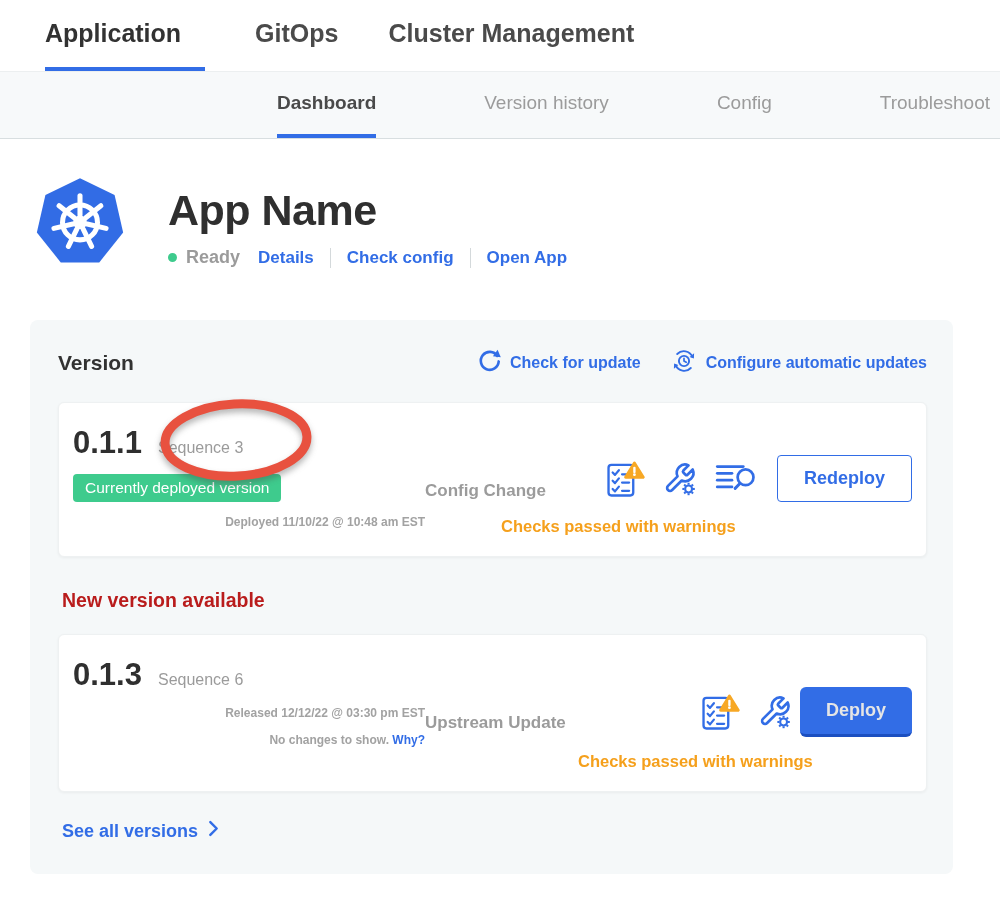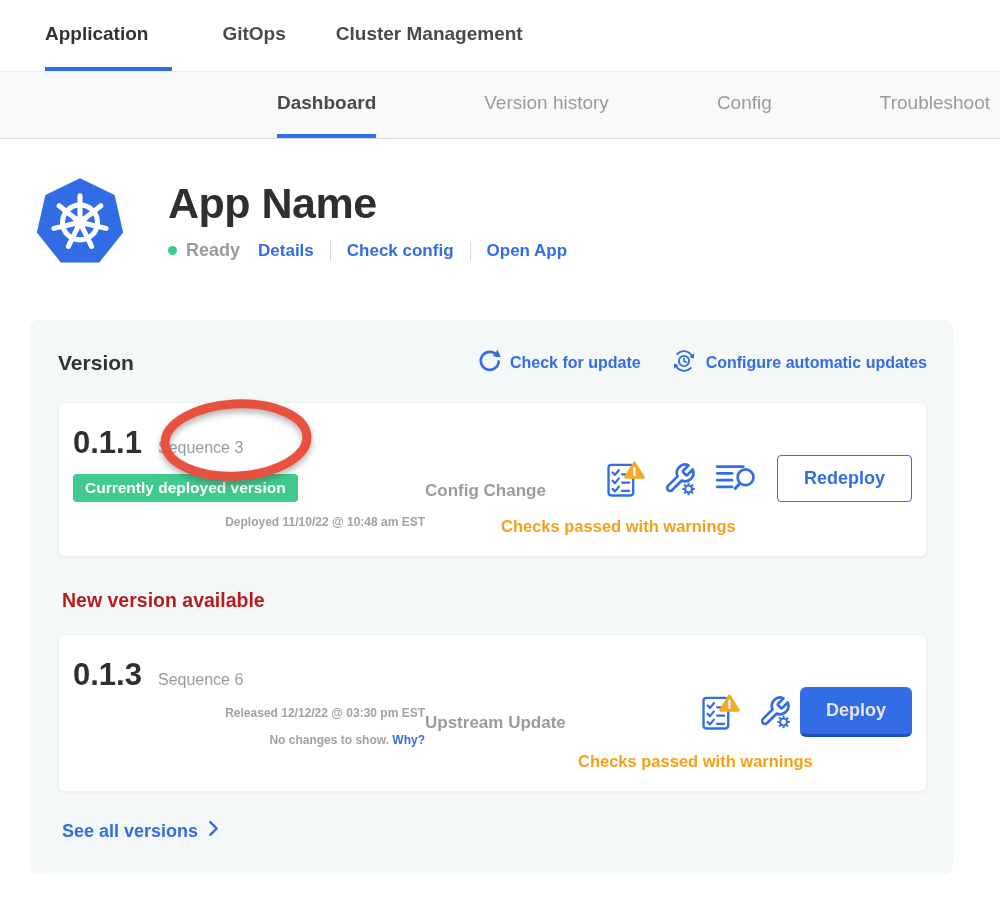--- a/index.html
+++ b/index.html
@@ -4,53 +4,53 @@
 <style>
   * { box-sizing: border-box; }
   html,body { margin:0; padding:0; }
   body {
     width:1000px; height:898px; overflow:hidden; background:#ffffff;
     font-family:"Liberation Sans","DejaVu Sans",sans-serif; color:#323232;
     position:relative;
   }
   
   .topnav { display:flex; align-items:stretch; gap:50px; padding-left:45px; height:71px; background:#fff; }
-  .topnav .tab { display:flex; align-items:center; font-size:19px; font-weight:700; color:#4a4a4a;
+  .topnav .tab { display:flex; align-items:center; font-size:25px; font-weight:700; color:#4a4a4a;
     border-bottom:4px solid transparent; cursor:pointer; white-space:nowrap; }
   .topnav .tab.active { color:#323232; border-bottom-color:#326de6; padding-right:24px; }
   
   .subnav { display:flex; align-items:stretch; gap:108px; padding-left:277px; height:68px;
     background:#f7f9fa; border-top:1px solid #eceff0; border-bottom:1px solid #d8dee0; }
   .subnav .tab { display:flex; align-items:center; font-size:19px; color:#9b9b9b;
     border-bottom:4px solid transparent; cursor:pointer; white-space:nowrap; }
   .subnav .tab.active { color:#4a4a4a; font-weight:700; border-bottom-color:#326de6; }
   
   .app-header { display:flex; gap:42px; padding:34px 0 0 34px; align-items:flex-start; }
-  .app-title { font-size:43px; font-weight:800; margin:6px 0 0 0; letter-spacing:-0.5px; color:#2f2f2f; }
+  .app-title { font-size:43px; font-weight:800; margin:13px 0 0 0; letter-spacing:-0.5px; color:#2f2f2f; }
   .status-row { display:flex; align-items:center; margin-top:12px; font-size:17px; }
   .status-dot { width:9px; height:9px; border-radius:50%; background:#3ecb8d; margin-right:9px; }
   .status-text { color:#9b9b9b; font-weight:700; font-size:18px; margin-right:18px; }
   .hlink { color:#326de6; font-weight:700; font-size:17px; text-decoration:none; cursor:pointer; white-space:nowrap; }
   .vdiv { width:1px; height:20px; background:#d4d9db; margin:0 16px; }
   
   .version-panel { margin:46px 0 0 30px; width:923px; background:#f5f8f9; border-radius:8px;
     padding:28px 26px 32px 28px; }
   .panel-head { display:flex; align-items:center; justify-content:space-between; margin-bottom:24px; }
   .panel-title { font-size:21px; font-weight:800; color:#323232; }
   .panel-actions { display:flex; align-items:center; gap:30px; }
   .action-link { display:flex; align-items:center; gap:9px; color:#326de6; font-weight:700; font-size:16px; cursor:pointer; }
   
   .version-card { position:relative; background:#fff; border-radius:6px; border:1px solid #eef1f2;
     box-shadow:0 1px 3px rgba(0,0,0,.05); display:flex; padding:20px 14px; min-height:155px; }
   .vc-info { width:352px; padding-top:2px; }
   .ver-row { display:flex; align-items:baseline; }
   .ver-num { font-size:31px; font-weight:800; color:#2f2f2f; }
   .ver-seq { margin-left:16px; font-size:16px; color:#9b9b9b; }
   .deployed-badge { display:inline-block; margin-top:13px; background:#3ecb8d; color:#fff;
-    font-size:15.5px; font-weight:700; padding:5px 12px; border-radius:4px; }
+    font-size:15.5px; font-weight:400; padding:5px 12px; border-radius:4px; }
   .meta-line { margin-top:13px; font-size:12px; font-weight:600; color:#a2a2a2;text-align:right; }
   .meta-line .why { color:#326de6; font-weight:700; cursor:pointer; }
   .vc-source { width:180px; margin-top:58px; font-size:17px; font-weight:700; color:#9b9b9b; white-space:nowrap; }
   .deploy-zone { flex:1; display:flex; flex-direction:column;align-items:center; }
   .deploy-row { display:flex; align-items:center; width:100%; margin-top:32px; }
   .icon-group { display:flex; align-items:center; gap:17px; }
   .card-available .icon-group { margin-left:95px; }
   .icon-btn { cursor:pointer; display:flex; }
   .checks { margin-top:15px; font-size:16.5px; font-weight:700; color:#f5a01c; white-space:nowrap; align-self:flex-start; }
   .card-current .checks { margin-left:-104px; }

